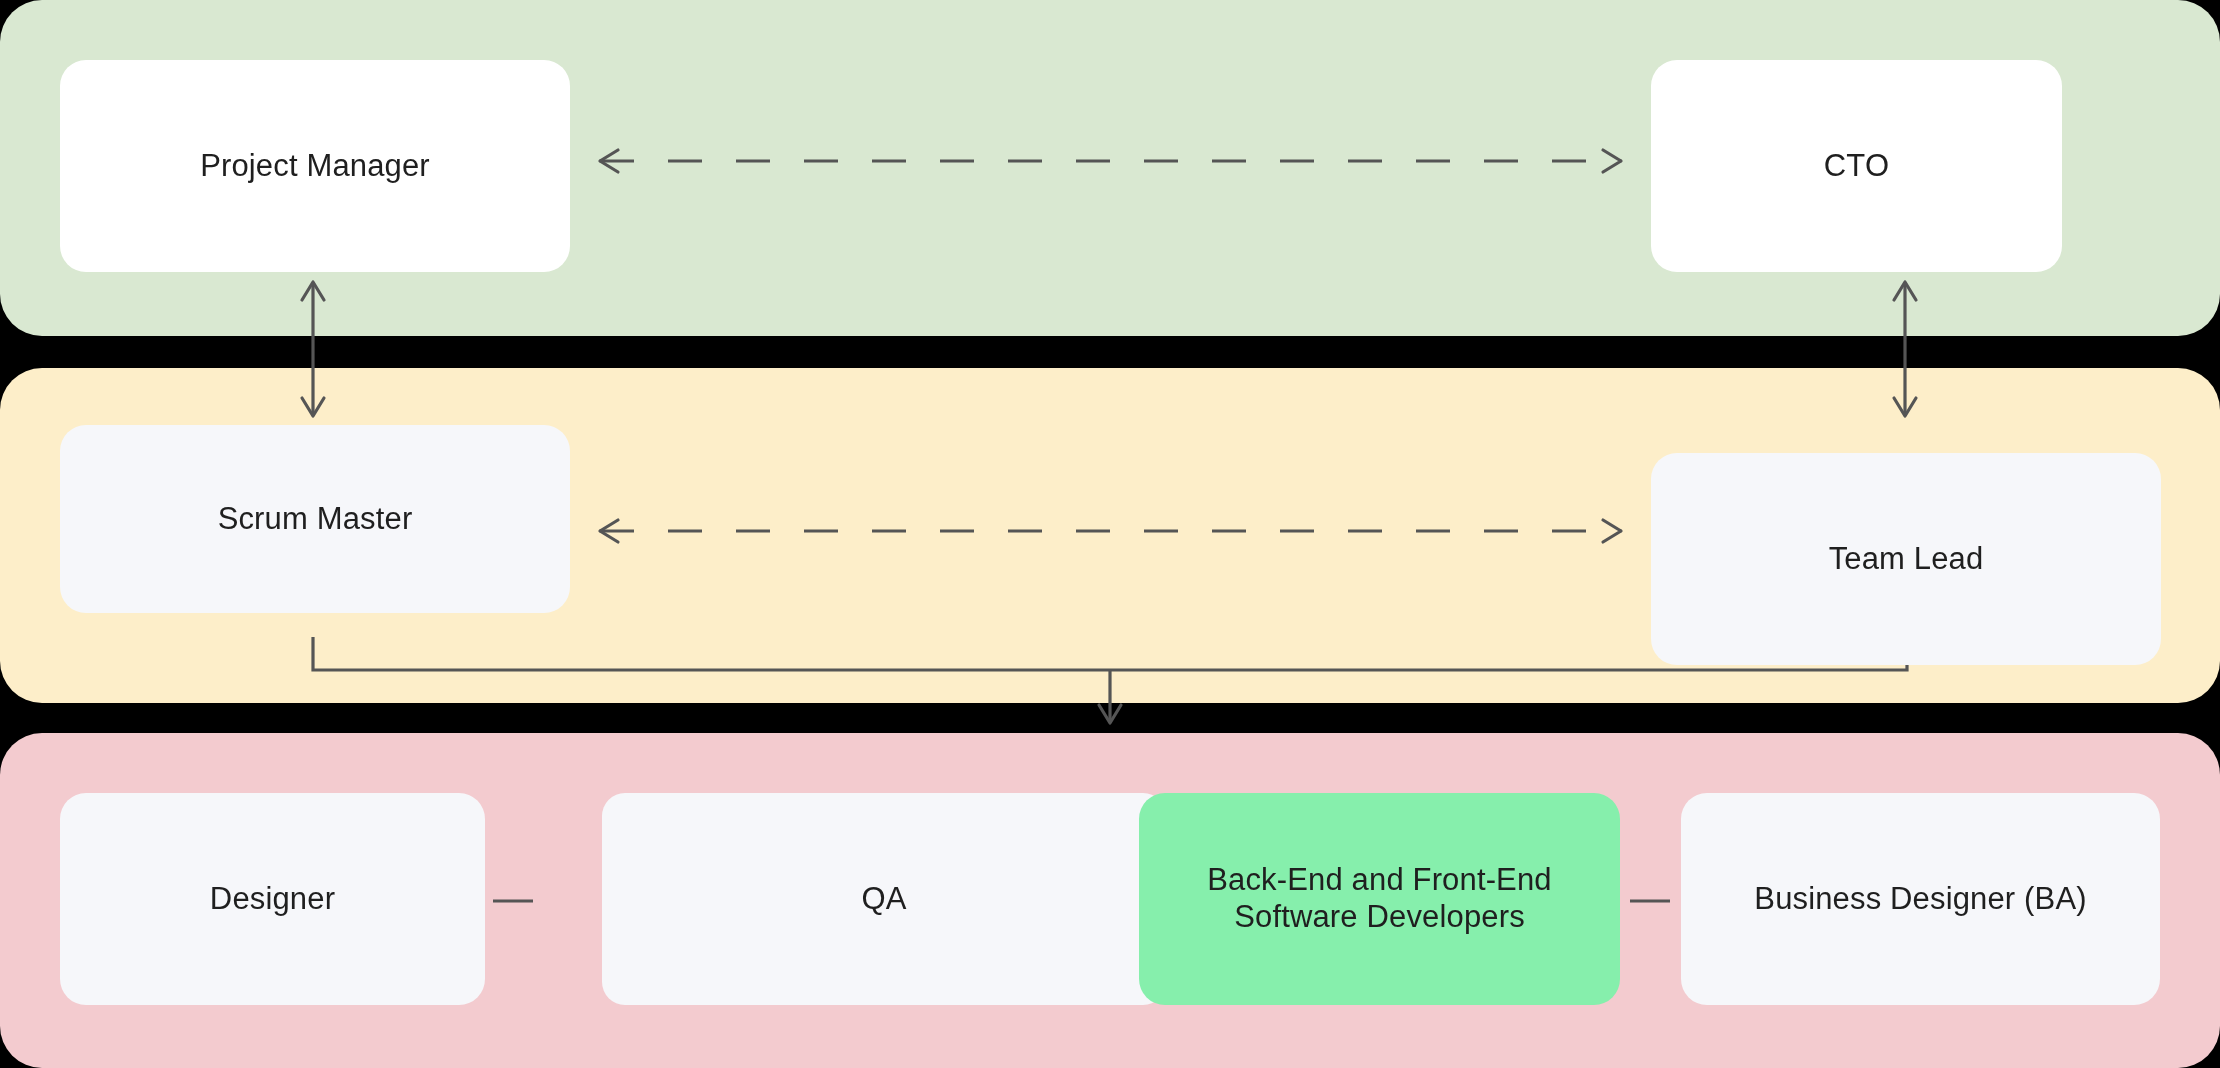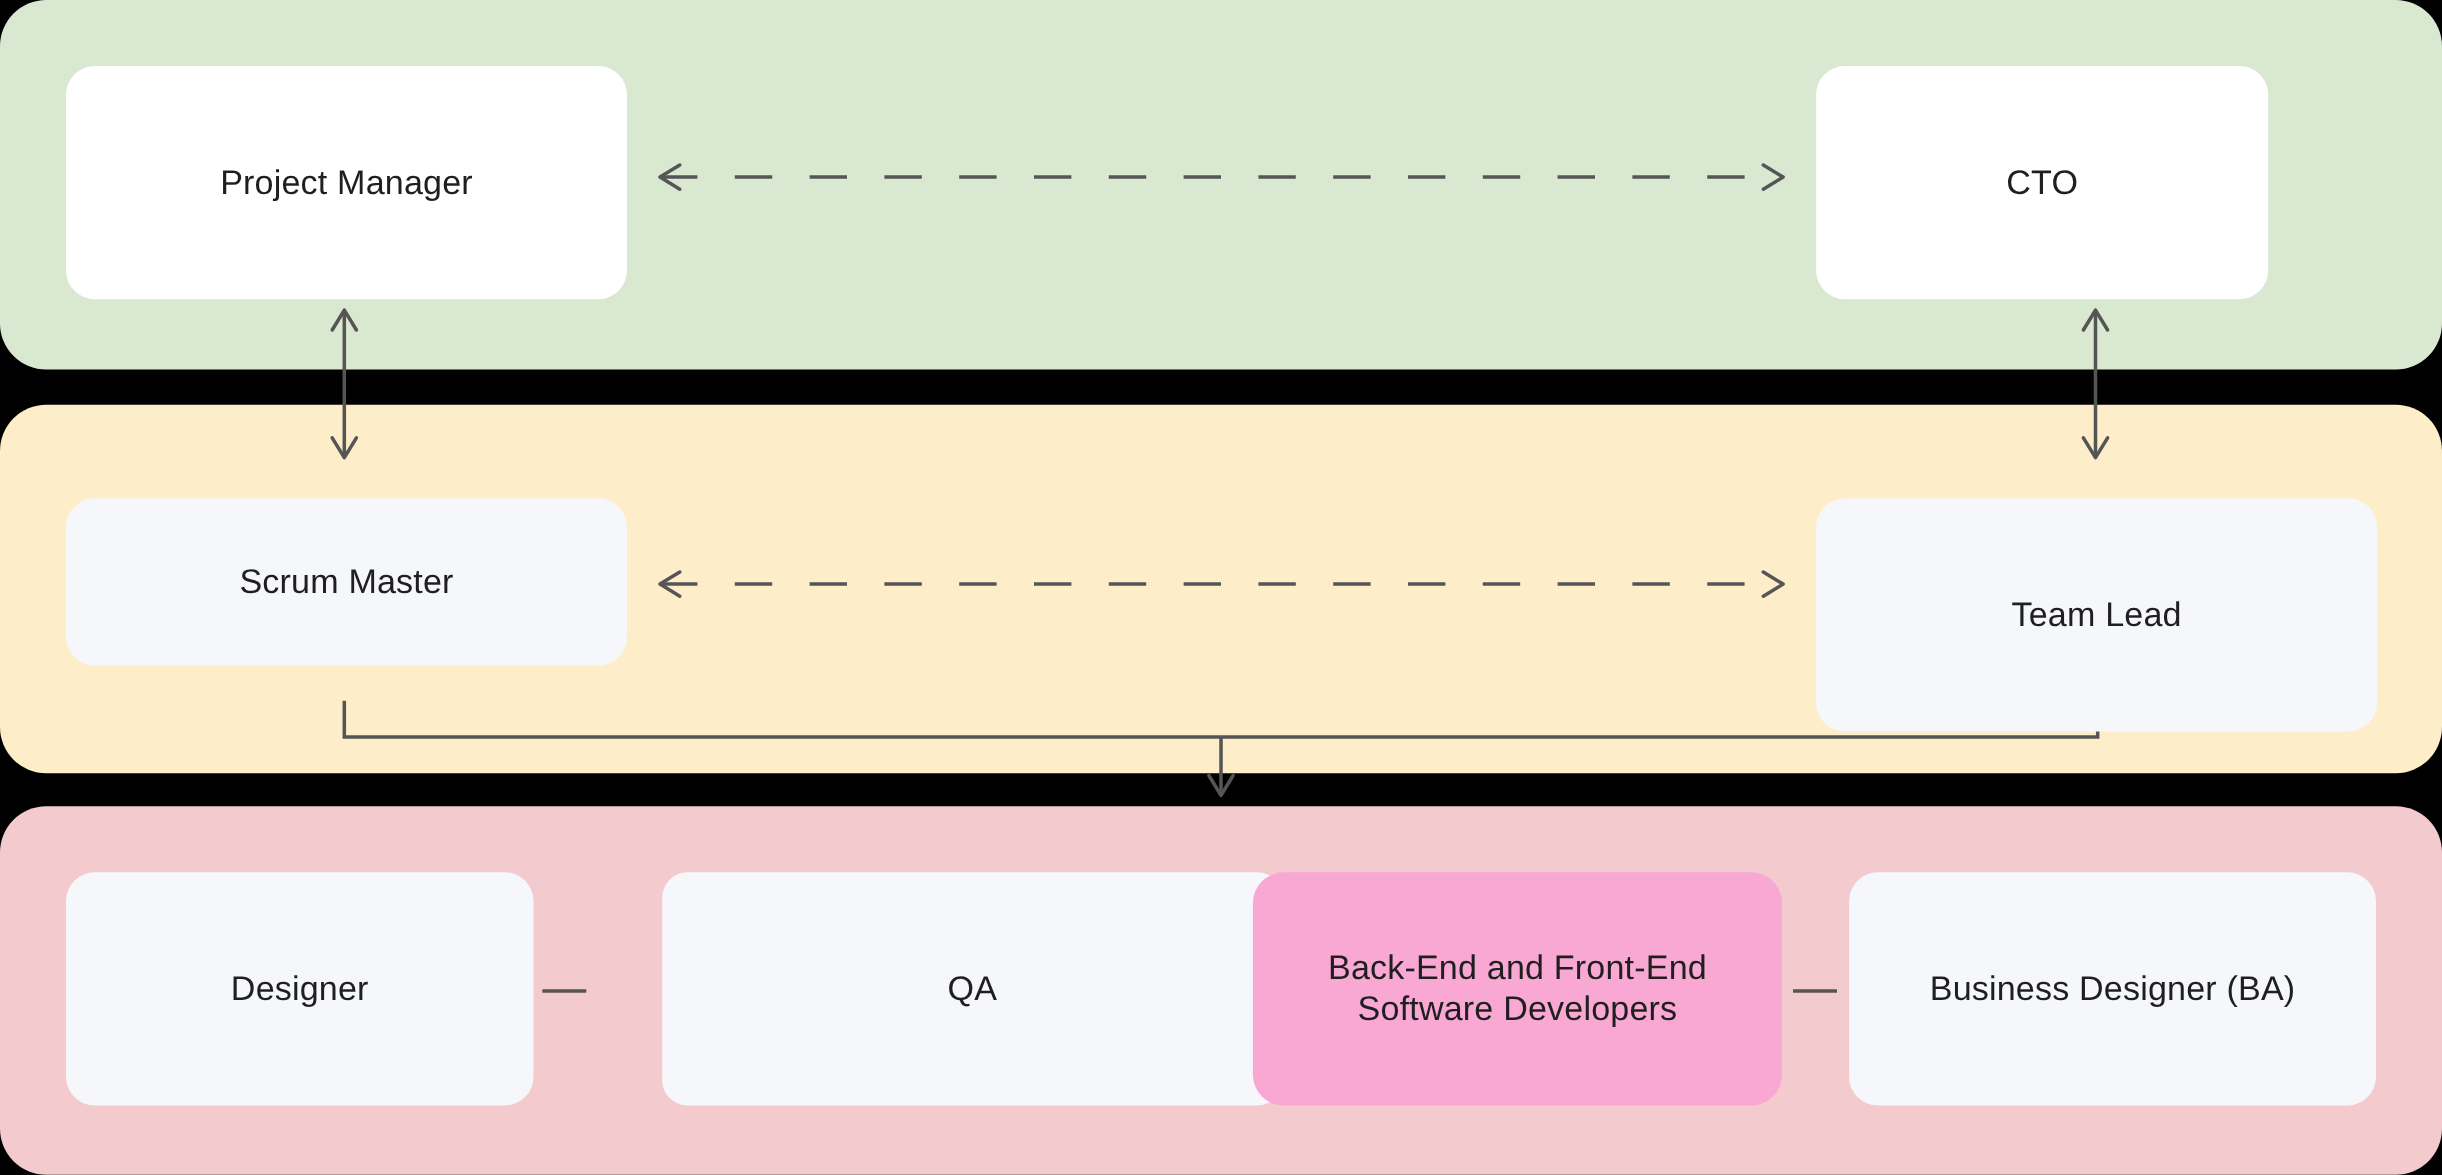--- a/index.html
+++ b/index.html
@@ -49,21 +49,21 @@
     padding: 6px 16px;
     z-index: 6;
   }
   .node-white { background: #ffffff; }
   .node-grey  { background: #f6f7fa; }
 
   
   .n-pm  { left: 60px;   top: 60px;  width: 510px; height: 212px; }
   .n-cto { left: 1651px; top: 60px;  width: 411px; height: 212px; }
   
-  .n-sm  { left: 60px;   top: 425px; width: 510px; height: 152px; margin-top: 28px; }
+  .n-sm  { left: 60px;   top: 425px; width: 510px; height: 188px; }
   .n-tl  { left: 1651px; top: 425px; width: 510px; height: 212px; margin-top: 28px; }
   
   .n-des { left: 60px;   top: 793px; width: 425px; height: 212px; }
   .n-qa  { left: 602px;  top: 793px; width: 564px; height: 212px; border-radius: 23px; }
   .n-dev { left: 1139px; top: 793px; width: 481px; height: 212px; }
   .n-ba  { left: 1681px; top: 793px; width: 479px; height: 212px; }
 
   
   .conn {
     position: absolute;
@@ -171,21 +171,21 @@
   </div>
 
   <div class="node node-grey n-des" style="background: rgb(246, 247, 250);">
     <span>Designer</span>
   </div>
 
   <div class="node node-grey n-qa" style="background: rgb(246, 247, 250);">
     <span>QA</span>
   </div>
 
-  <div class="node node-grey n-dev" style="background: #f9a8d4; border-radius: 28px;">
+  <div class="node node-grey n-dev" style="background: #86efac;">
     <span>
       <span>Back-End and Front-End</span><br>
       <span>Software Developers</span>
     </span>
   </div>
 
   <div class="node node-grey n-ba" style="background: rgb(246, 247, 250);">
     <span>Business Designer (BA)</span>
   </div>
 

